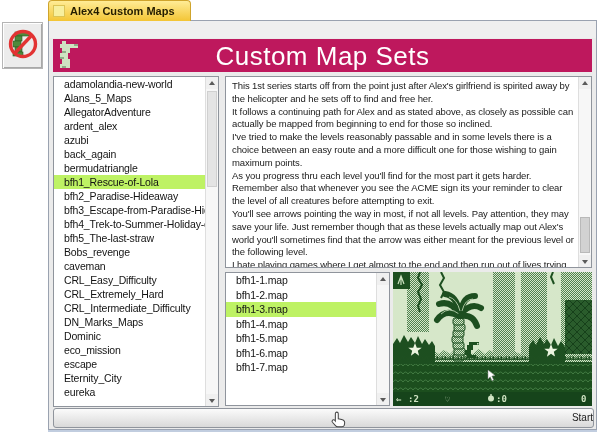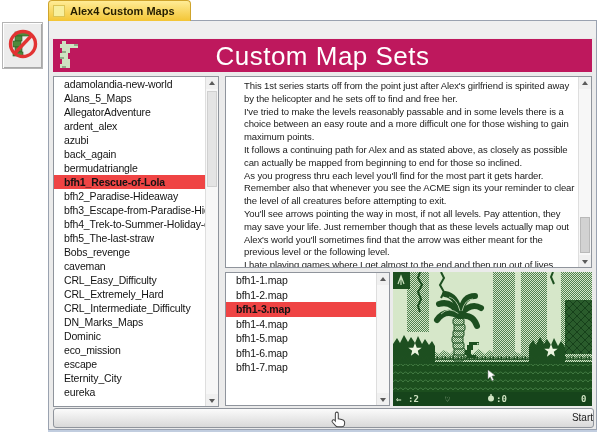--- a/index.html
+++ b/index.html
@@ -55,24 +55,24 @@
   .sets-pane  { left:4px;  top:55px;  width:166px; height:331px; }
   .desc-pane  { left:176px; top:55px; width:367px; height:192px; }
   .maps-pane  { left:176px; top:251px; width:165px; height:134px; }
   .preview-pane { left:344px; top:251px; width:199px; height:134px; border:none; }
   .list-body { position:absolute; left:0; top:0; right:13px; bottom:0; overflow:hidden; }
   .row {
     height:14px; line-height:14px; padding-left:10px; font-size:10.5px;
     color:#131313; white-space:nowrap; overflow:hidden; letter-spacing:-0.15px;
   }
   .maps-pane .row { height:14.5px; line-height:14.5px; }
-  .row.selected { background:#ef4444;font-weight:bold; }
+  .row.selected { background:#bef264; }
   .desc-body {
     position:absolute; left:0; top:0; right:14px; bottom:0;
-    padding:3px 2px 0 18px; overflow:hidden;
+    padding:3px 2px 0 6px; overflow:hidden;
   }
   .dline { font-size:9.5px; line-height:12.8px; color:#1a1a1a; letter-spacing:-0.1px; }
   
   .vscroll {
     position:absolute; right:0; top:0; bottom:0; width:13px;
     background:#f7f7f7; border-left:1px solid #dedede;
   }
   .sb-btn { position:absolute; left:0; width:12px; height:12px; background:#f0f0f0; }
   .sb-btn.up { top:0; } .sb-btn.dn { bottom:0; }
   .sb-btn::after {
@@ -172,22 +172,22 @@
     <div class="vscroll">
       <div class="sb-btn up"></div>
       <div class="sb-thumb sets-thumb"></div>
       <div class="sb-btn dn"></div>
     </div>
   </div>
 
   <div class="pane desc-pane">
     <div class="desc-body">
         <div class="dline">This 1st series starts off from the point just after Alex's girlfriend is spirited away by the helicopter and he sets off to find and free her.</div>
+        <div class="dline">It follows a continuing path for Alex and as stated above, as closely as possible can actually be mapped from beginning to end for those so inclined.</div>
         <div class="dline">I've tried to make the levels reasonably passable and in some levels there is a choice between an easy route and a more difficult one for those wishing to gain maximum points.</div>
-        <div class="dline">It follows a continuing path for Alex and as stated above, as closely as possible can actually be mapped from beginning to end for those so inclined.</div>
         <div class="dline">As you progress thru each level you'll find for the most part it gets harder. Remember also that whenever you see the ACME sign its your reminder to clear the level of all creatures before attempting to exit.</div>
         <div class="dline">You'll see arrows pointing the way in most, if not all levels. Pay attention, they may save your life. Just remember though that as these levels actually map out Alex's world you'll sometimes find that the arrow was either meant for the previous level or the following level.</div>
         <div class="dline">I hate playing games where I get almost to the end and then run out of lives trying to get past a particulary hard section so to this end I have placed a FREE life in levels that I felt required it.</div>
       </div>
     <div class="vscroll">
       <div class="sb-btn up"></div>
       <div class="sb-thumb desc-thumb"></div>
       <div class="sb-btn dn"></div>
     </div>
   </div>

